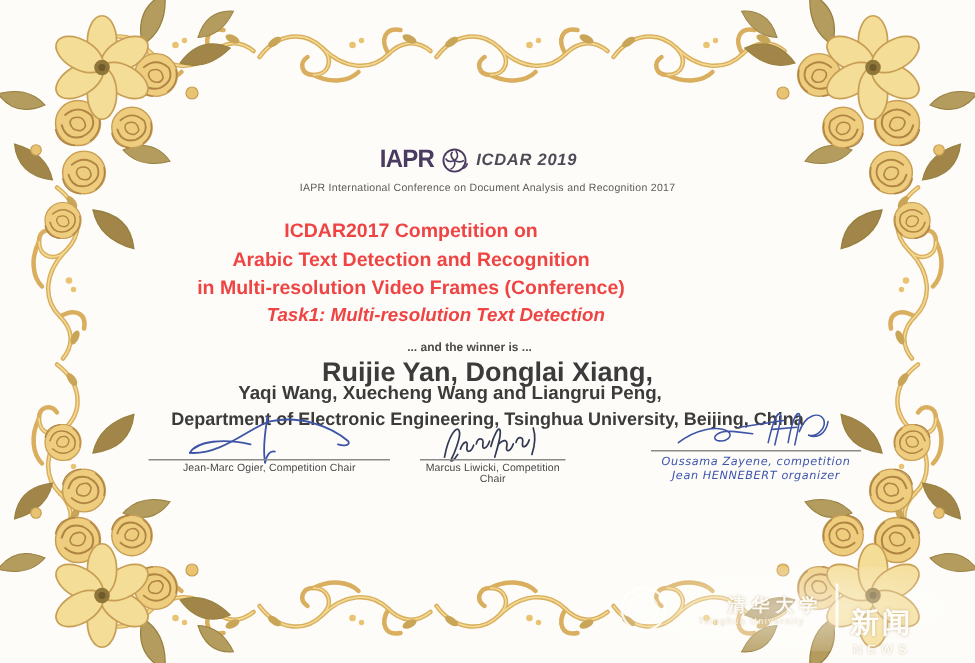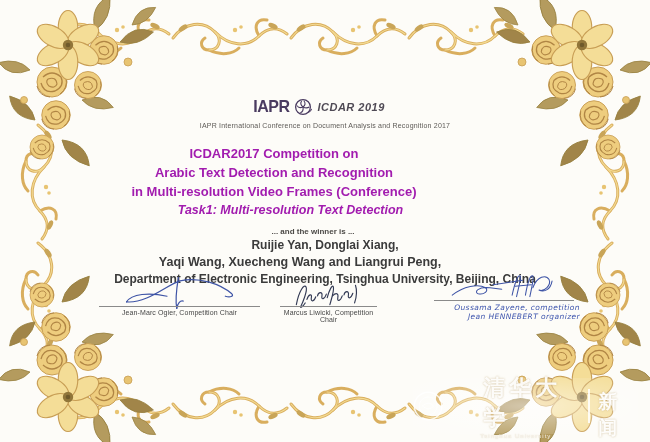--- a/index.html
+++ b/index.html
@@ -26,48 +26,48 @@
   }
   .icdar-text{
     font-style:italic;font-weight:700;font-size:11px;color:#4f4a55;letter-spacing:0.5px;
   }
   .logo-sub{
     position:absolute;top:122px;left:0;width:650px;
     font-size:7px;color:#5d5a56;letter-spacing:0.2px;
   }
 
   
-  .title-block{position:absolute;top:144px;left:0;width:548px;color:#a21caf;}
+  .title-block{position:absolute;top:144px;left:0;width:548px;color:#ef4444;}
   .title-line{font-size:13px;font-weight:700;line-height:19px;}
   .task-line{font-size:12.5px;font-weight:700;font-style:italic;line-height:19px;margin-left:33px;}
 
   
   .winner-intro{position:absolute;top:227px;left:0;width:626px;font-size:8px;font-weight:700;color:#4c4a47;}
-  .names-1{position:absolute;top:238px;left:0;width:650px;font-size:12px;font-weight:700;color:#3b3b3b;}
+  .names-1{position:absolute;top:238px;left:0;width:650px;font-size:18px;font-weight:700;color:#3b3b3b;}
   .names-2{position:absolute;top:255px;left:0;width:600px;font-size:12.5px;font-weight:700;color:#3b3b3b;}
   .affiliation{position:absolute;top:272px;left:0;width:650px;font-size:12px;font-weight:700;color:#3b3b3b;}
 
   
   .sig{position:absolute;display:flex;flex-direction:column;align-items:center;}
   .sig-1{left:92px;top:276px;width:175px;}
   .sig-2{left:276px;top:280px;width:105px;}
   .sig-3{left:428px;top:270px;width:152px;}
   .sig-line{width:92%;border-top:1px solid #8a8a8a;margin-top:-4px;}
   .sig-label{font-size:7px;color:#474747;margin-top:2px;letter-spacing:0.1px;}
-  .hand-lines{width:100%;text-align:right;margin-top:2px;}
+  .hand-lines{width:100%;text-align:center;margin-top:2px;}
   .hand{font-size:7.5px;font-style:italic;color:#3d54ad;line-height:9px;letter-spacing:0.4px;font-family:"DejaVu Sans",sans-serif;}
 
   
   .watermark{
     position:absolute;right:12px;bottom:8px;width:225px;height:56px;
     display:flex;align-items:center;gap:8px;
     background:radial-gradient(ellipse at center, rgba(255,255,255,0.55) 0%, rgba(255,255,255,0.15) 70%, rgba(255,255,255,0) 100%);
   }
   .wm-uni{display:flex;flex-direction:column;align-items:center;}
-  .wm-cn{font-size:22px;color:rgba(255,255,255,0.92);letter-spacing:4px;font-weight:700;text-shadow:0 0 2px rgba(180,150,90,0.6);padding-left:32px;}
+  .wm-cn{font-size:12px;color:rgba(255,255,255,0.92);letter-spacing:4px;font-weight:700;text-shadow:0 0 2px rgba(180,150,90,0.6);padding-left:32px;}
   .wm-en{font-size:6px;color:rgba(255,255,255,0.85);letter-spacing:1px;text-shadow:0 0 1px rgba(180,150,90,0.6);}
   .wm-div{width:2px;height:34px;background:rgba(255,255,255,0.85);}
   .wm-news{display:flex;flex-direction:column;align-items:center;}
   .wm-news-cn{font-size:19px;font-weight:700;color:rgba(255,255,255,0.95);letter-spacing:2px;text-shadow:0 0 2px rgba(180,150,90,0.6);margin-top:28px;}
   .wm-news-en{font-size:9px;font-weight:700;color:rgba(255,255,255,0.9);letter-spacing:3px;text-shadow:0 0 1px rgba(180,150,90,0.6);}
 </style>
 </head>
 <body>
 
 <div class="certificate">

